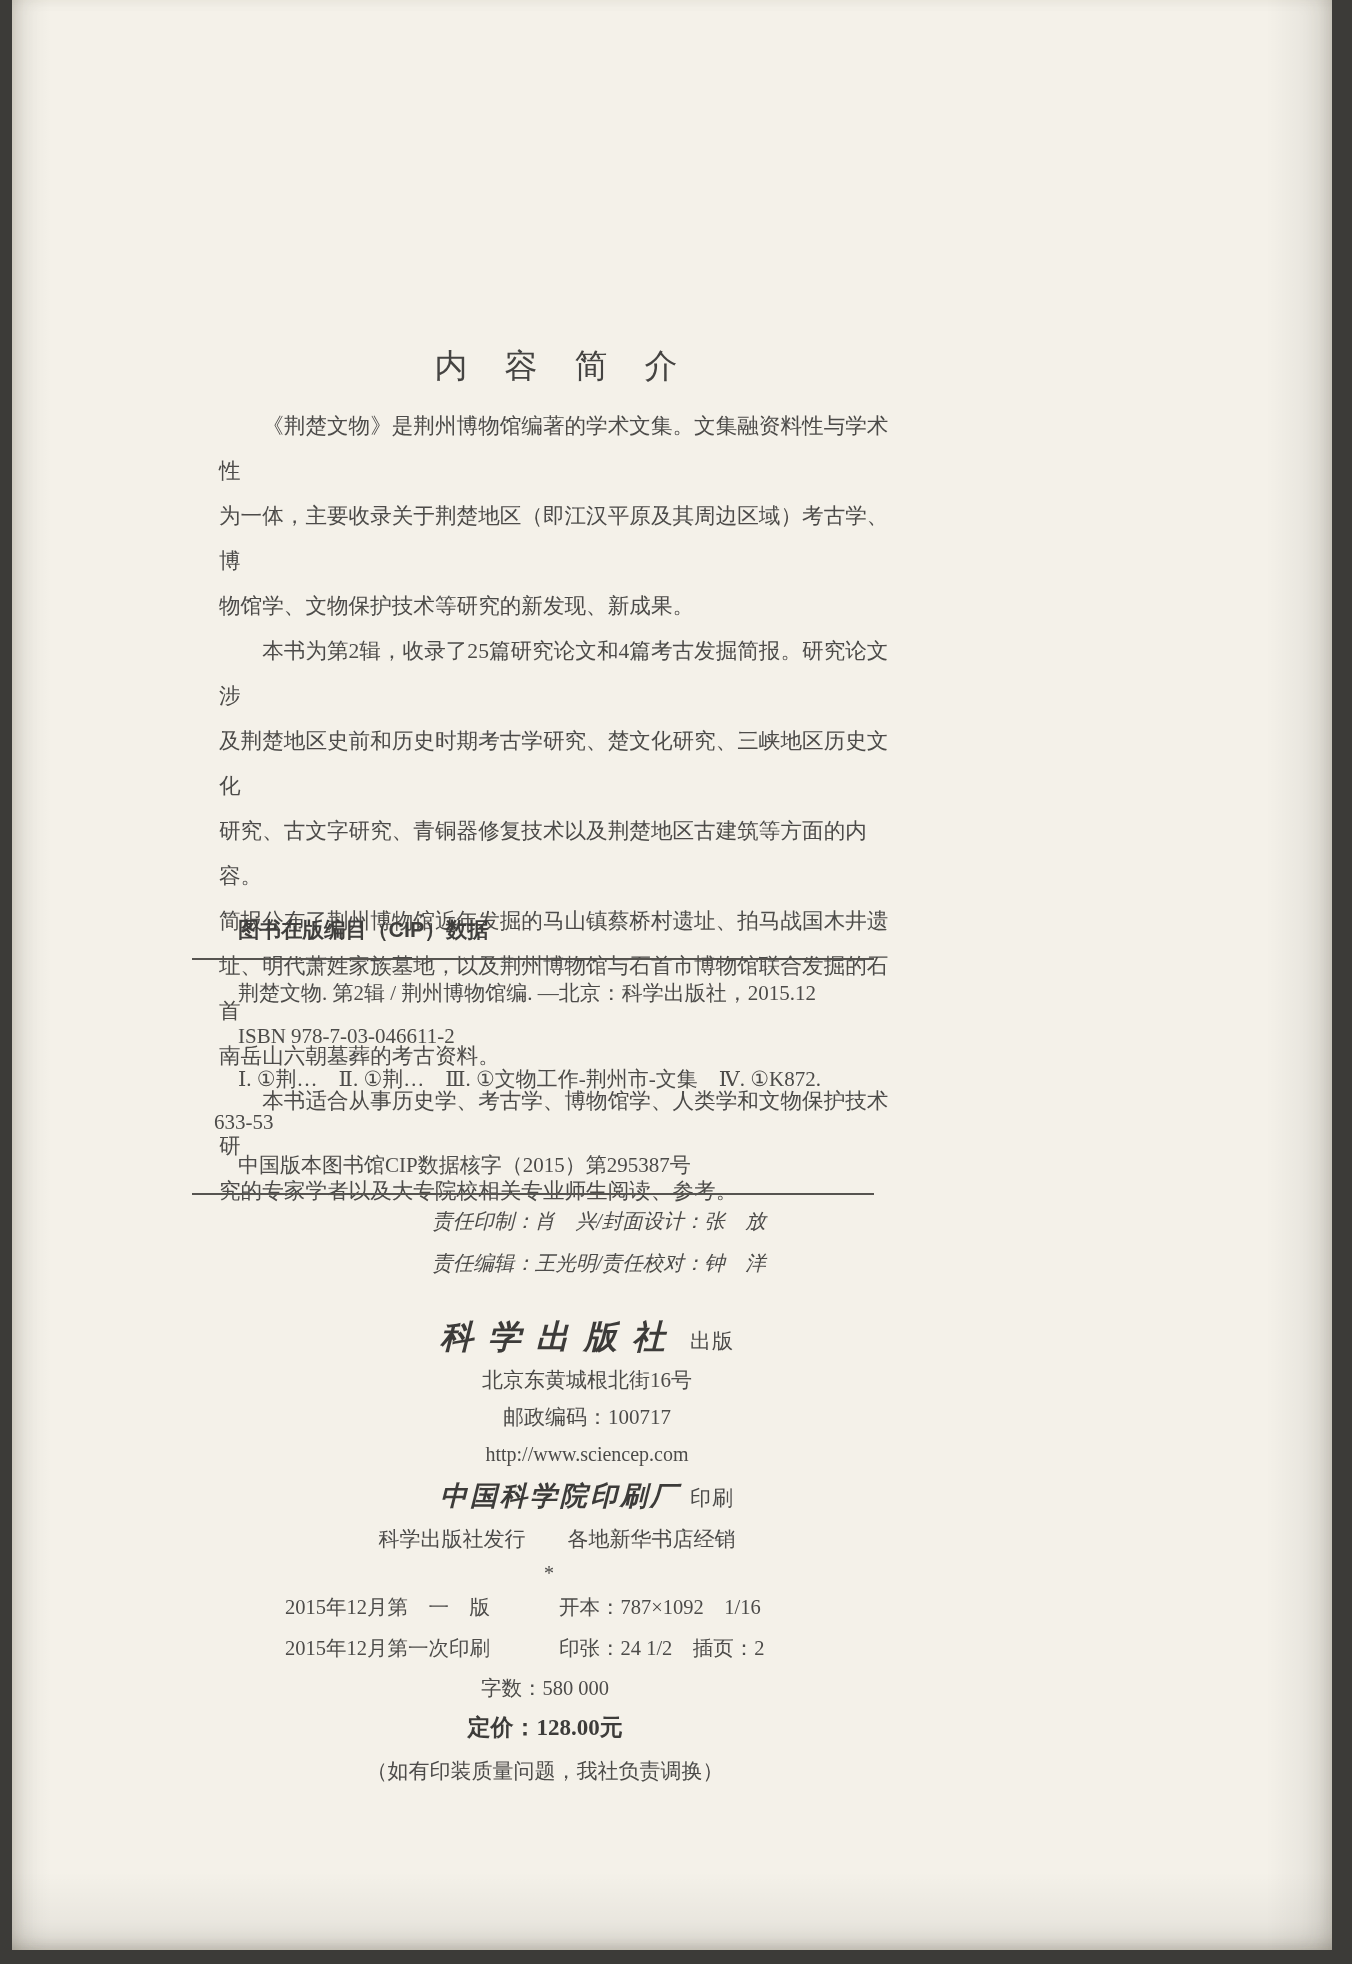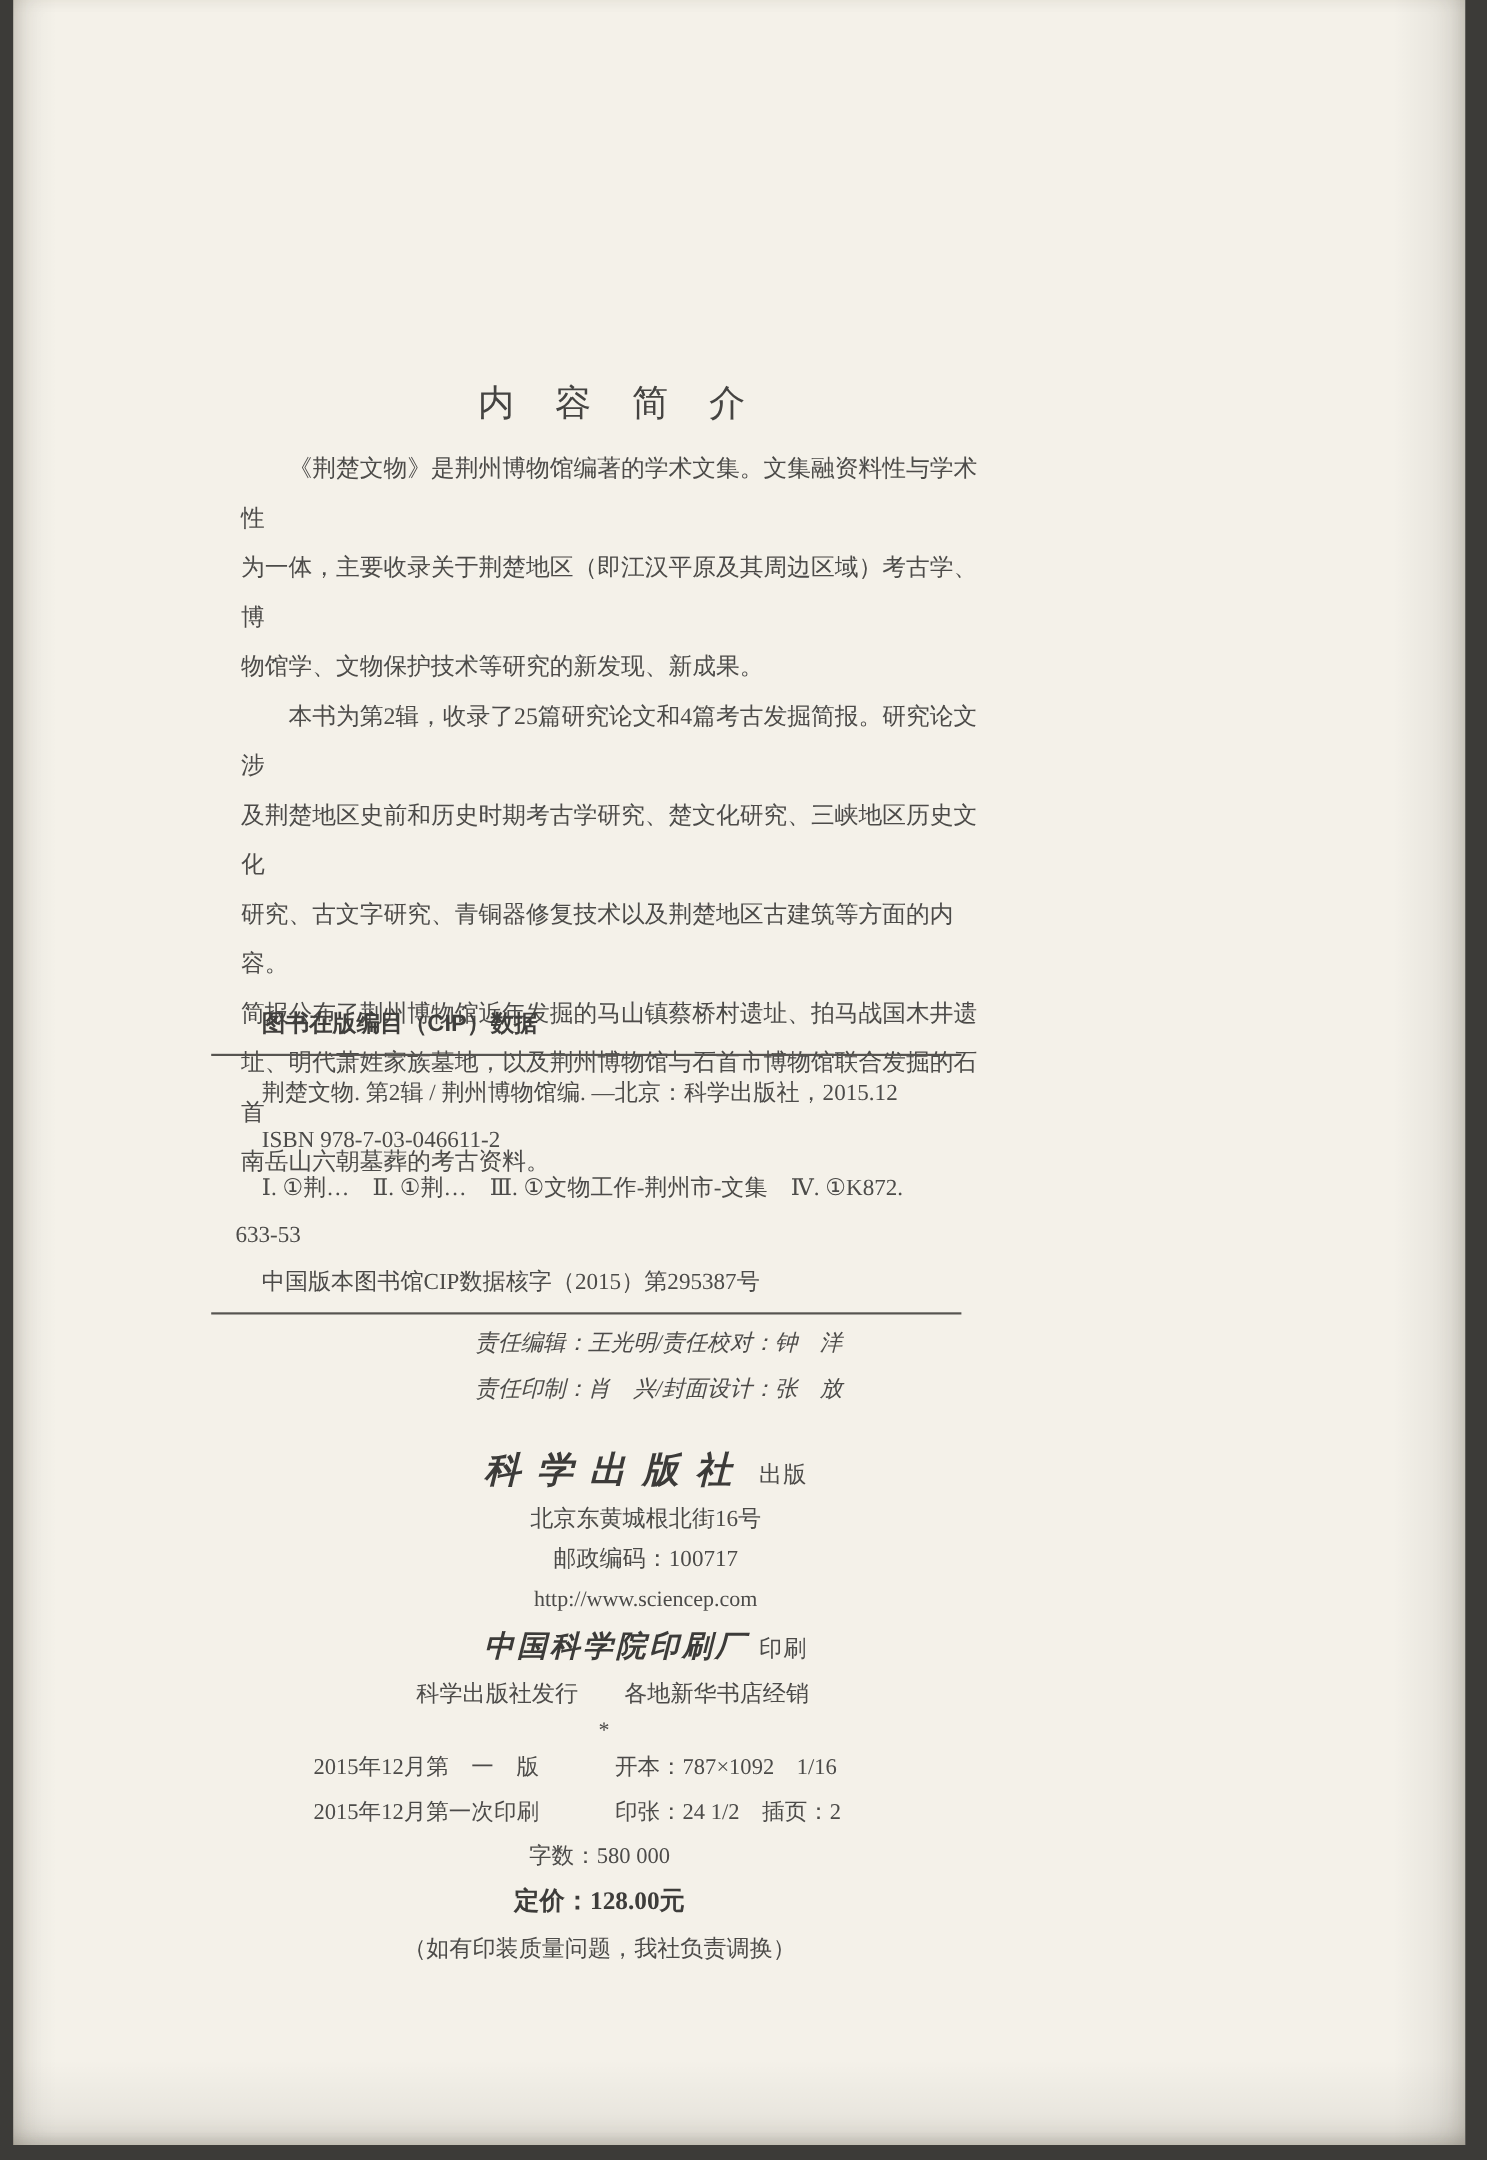--- a/index.html
+++ b/index.html
@@ -76,38 +76,40 @@
   <div class="intro-text">
     <p>　　《荆楚文物》是荆州博物馆编著的学术文集。文集融资料性与学术性
 为一体，主要收录关于荆楚地区（即江汉平原及其周边区域）考古学、博
 物馆学、文物保护技术等研究的新发现、新成果。</p>
     <p>　　本书为第2辑，收录了25篇研究论文和4篇考古发掘简报。研究论文涉
 及荆楚地区史前和历史时期考古学研究、楚文化研究、三峡地区历史文化
 研究、古文字研究、青铜器修复技术以及荆楚地区古建筑等方面的内容。
 简报公布了荆州博物馆近年发掘的马山镇蔡桥村遗址、拍马战国木井遗
 址、明代萧姓家族墓地，以及荆州博物馆与石首市博物馆联合发掘的石首
 南岳山六朝墓葬的考古资料。</p>
+    <p>　　本书适合从事历史学、考古学、博物馆学、人类学和文物保护技术研
+究的专家学者以及大专院校相关专业师生阅读、参考。</p>
   </div>
 
   <div class="cip">
     <div class="cip-heading">图书在版编目（CIP）数据</div>
     <div class="rule rule-top"></div>
     <div class="cip-body">
       <div class="cip-line">荆楚文物. 第2辑 / 荆州博物馆编. —北京：科学出版社，2015.12</div>
       <div class="cip-line">ISBN 978-7-03-046611-2</div>
       <div class="cip-line">Ⅰ. ①荆…　Ⅱ. ①荆…　Ⅲ. ①文物工作-荆州市-文集　Ⅳ. ①K872.</div>
       <div class="cip-line outdent">633-53</div>
       <div class="cip-line">中国版本图书馆CIP数据核字（2015）第295387号</div>
     </div>
     <div class="rule rule-bottom"></div>
   </div>
 
   <div class="credits">
+    <div>责任印制：肖　兴/封面设计：张　放</div>
     <div>责任编辑：王光明/责任校对：钟　洋</div>
-    <div>责任印制：肖　兴/封面设计：张　放</div>
   </div>
 
   <div class="colophon">
     <div class="logo-line">
       <span class="brush big">科学出版社</span><span class="after-logo">出版</span>
     </div>
     <div class="pub-line">北京东黄城根北街16号</div>
     <div class="pub-line">邮政编码：100717</div>
     <div class="pub-line url">http://www.sciencep.com</div>
     <div class="printer-line">

